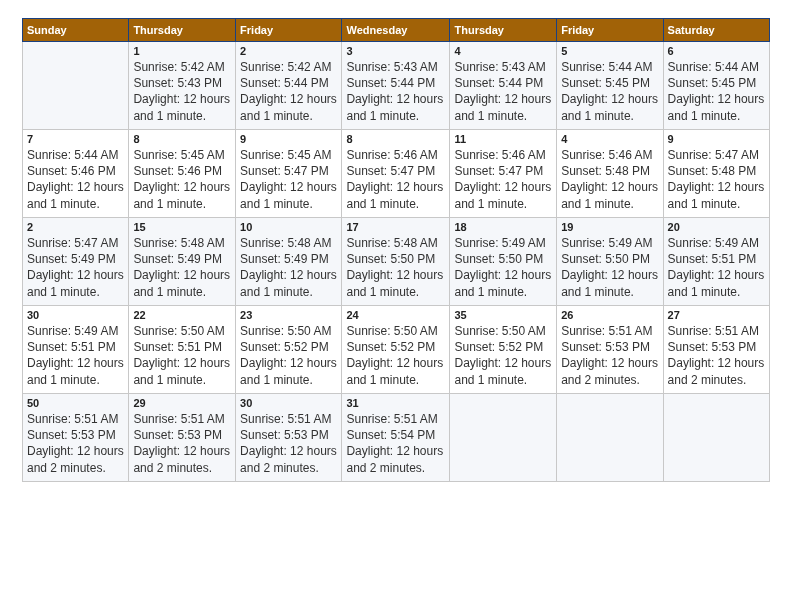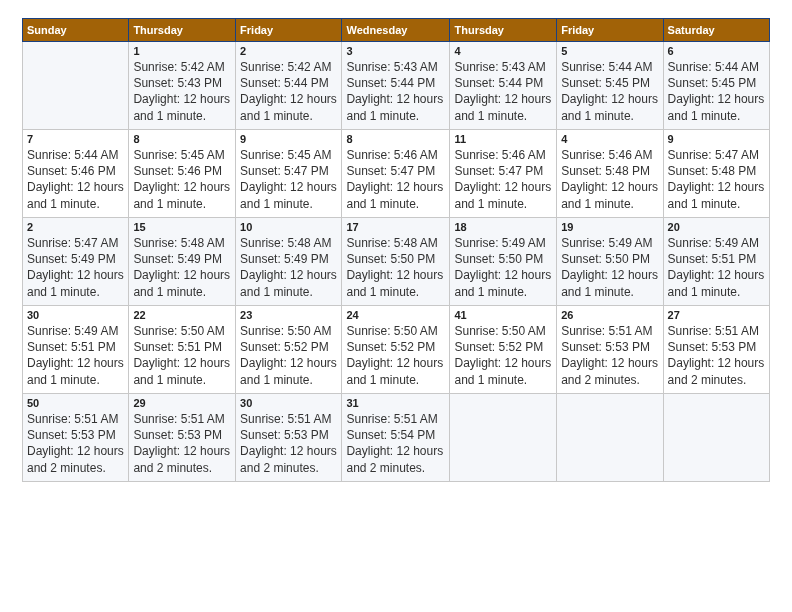--- a/index.html
+++ b/index.html
@@ -271,21 +271,21 @@
 and 1 minute.</div>
           </td>
           <td>
             <span class="day-number">24</span>
             <div class="cell-info" style="white-space: pre-line;">Sunrise: 5:50 AM
 Sunset: 5:52 PM
 Daylight: 12 hours
 and 1 minute.</div>
           </td>
           <td>
-            <span class="day-number">41</span>
+            <span class="day-number">35</span>
             <div class="cell-info" style="white-space: pre-line;">Sunrise: 5:50 AM
 Sunset: 5:52 PM
 Daylight: 12 hours
 and 1 minute.</div>
           </td>
           <td>
             <span class="day-number">26</span>
             <div class="cell-info" style="white-space: pre-line;">Sunrise: 5:51 AM
 Sunset: 5:53 PM
 Daylight: 12 hours

